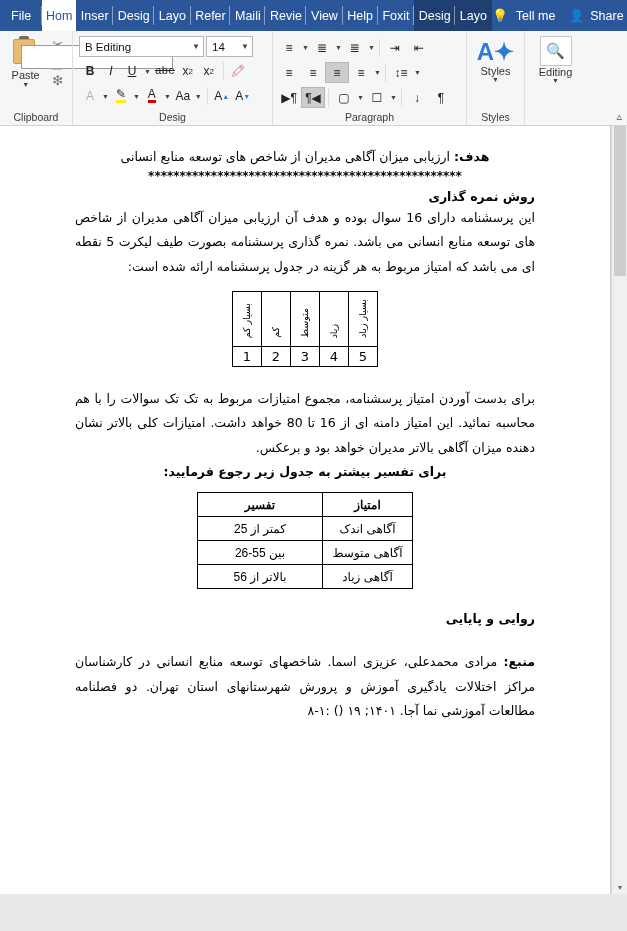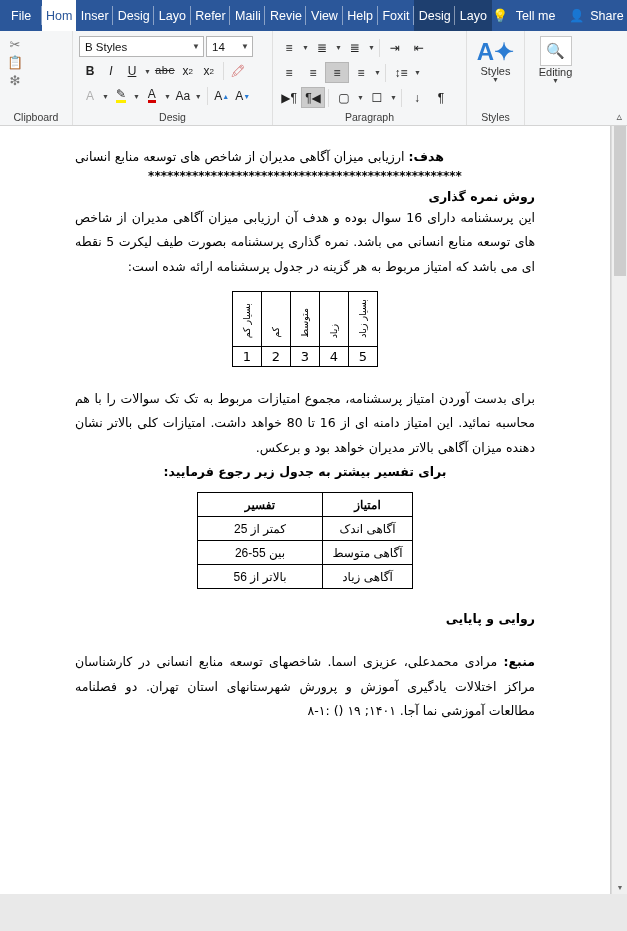--- a/index.html
+++ b/index.html
@@ -193,21 +193,21 @@
   .scroll-dn { bottom: 0; }
 
   .rtl {
     direction: rtl;
     text-align: justify;
     font-family: "DejaVu Sans", sans-serif;
     font-size: 12.5px;
     color: #000;
     line-height: 1.95;
   }
-  .ctr { text-align: left; }
+  .ctr { text-align: center; }
   .bold { font-weight: bold; }
   .stars {
     text-align: center; font-weight: bold; letter-spacing: 0px;
     font-size: 12px; font-family: "DejaVu Sans", sans-serif;
     margin: 2px 0 6px 0; color: #000;
   }
   .h-sec {
     font-weight: bold; text-align: right; direction: rtl;
     font-size: 12.5px; font-family: "DejaVu Sans", sans-serif;
     margin: 0 0 2px 0;
@@ -275,34 +275,43 @@
   <div class="tab share">
     <span>👤</span>
     <span>Share</span>
   </div>
 </div>
 
 <div class="ribbon">
 
   <div class="group g-clipboard">
     <div class="group-body">
+      <div class="paste-btn">
+        <div class="clipglyph">
+          <div class="clipt"></div>
+            <div class="board"></div>
+            <div class="page"></div>
+        </div>
+        <div class="paste-label">Paste</div>
+        <div class="caret">▼</div>
+      </div>
       <div class="clip-side">
         <span class="mini-ico">✂</span>
         <span class="mini-ico">📋</span>
         <span class="mini-ico">❇</span>
       </div>
     </div>
     <div class="group-label">Clipboard</div>
   </div>
 
   <div class="group g-font">
     <div class="group-body" style="flex-direction:column;">
       <div class="fontrow1">
         <div class="combo name">
-          <span>B Styles</span>
+          <span>B Editing</span>
           <span class="chev">▼</span>
         </div>
         <div class="combo size">
           <span>14</span>
           <span class="chev">▼</span>
         </div>
       </div>
       <div class="fontrow">
         <span class="ib" style="font-weight:bold;">B</span>
         <span class="ib" style="font-style:italic;">I</span>

